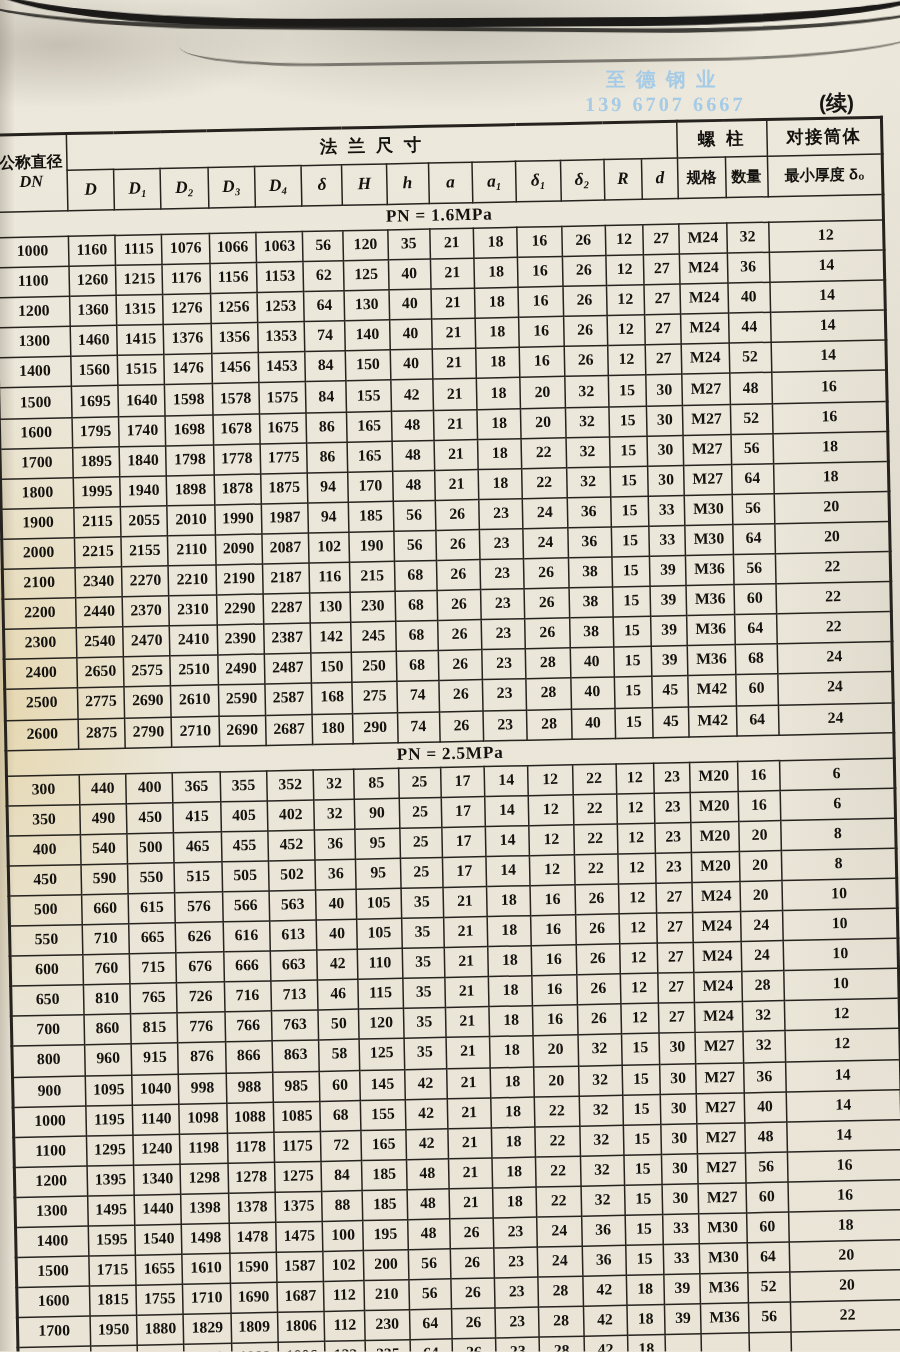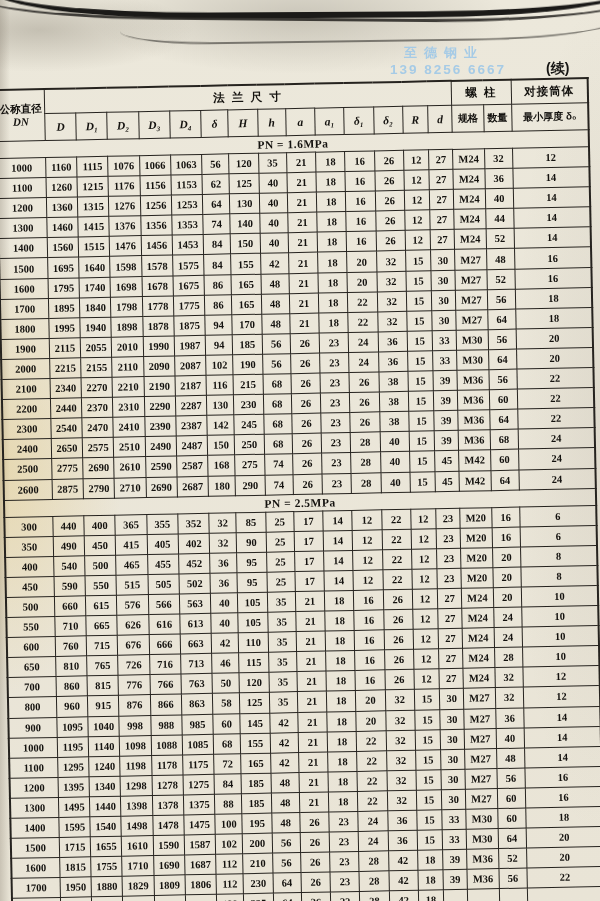--- a/index.html
+++ b/index.html
@@ -34,21 +34,21 @@
     transform:rotate(.5deg);
     opacity:.85;filter:blur(.3px);
   }
   .streak-3{
     top:22px;left:120px;width:500px;height:18px;
     border-bottom:2px solid rgba(40,38,34,.55);
     border-radius:0 0 60% 40% / 0 0 200% 140%;
     transform:rotate(-.8deg);filter:blur(.5px);
   }
   
-  .watermark{position:absolute;z-index:3;color:#a6cbe6;text-align:left;line-height:1.15;pointer-events:none;}
+  .watermark{position:absolute;z-index:3;color:#a6cbe6;text-align:left;line-height:1.15;pointer-events:none;font-family:Liberation Serif, serif;}
   .wm1{top:46px;left:404px;font-size:13px;letter-spacing:7px;font-weight:bold;}
   .wm2{top:62px;left:390px;font-size:13.5px;letter-spacing:2px;font-weight:bold;}
   .continued{position:absolute;top:60px;left:546px;z-index:4;font-size:14px;font-weight:bold;color:#161513;}
 
   
   .tbl-wrap{position:absolute;top:83px;left:3px;width:594px;z-index:5;transform:rotate(-1.15deg);transform-origin:50% 50%;}
   table{border-collapse:collapse;width:100%;table-layout:fixed;background:transparent;}
   td,th{border:1px solid #26231f;padding:0;text-align:center;vertical-align:middle;color:#14120f;overflow:hidden;white-space:nowrap;}
   table{border:2px solid #26231f;}
   thead th{font-weight:bold;}
@@ -62,21 +62,21 @@
 </style>
 </head>
 <body>
 
 <div class="paper-overlay"></div>
 <div class="streak streak-1"></div>
 <div class="streak streak-2"></div>
 <div class="streak streak-3"></div>
 
 <div class="watermark wm1">至德钢业</div>
-<div class="watermark wm2">139 8256 6667</div>
+<div class="watermark wm2">139 6707 6667</div>
 <div class="continued">(续)</div>
 
 <div class="tbl-wrap">
   <table>
     <colgroup>
       <col style="width:48px">
       <col style="width:31px">
         <col style="width:31px">
         <col style="width:31px">
         <col style="width:31px">

